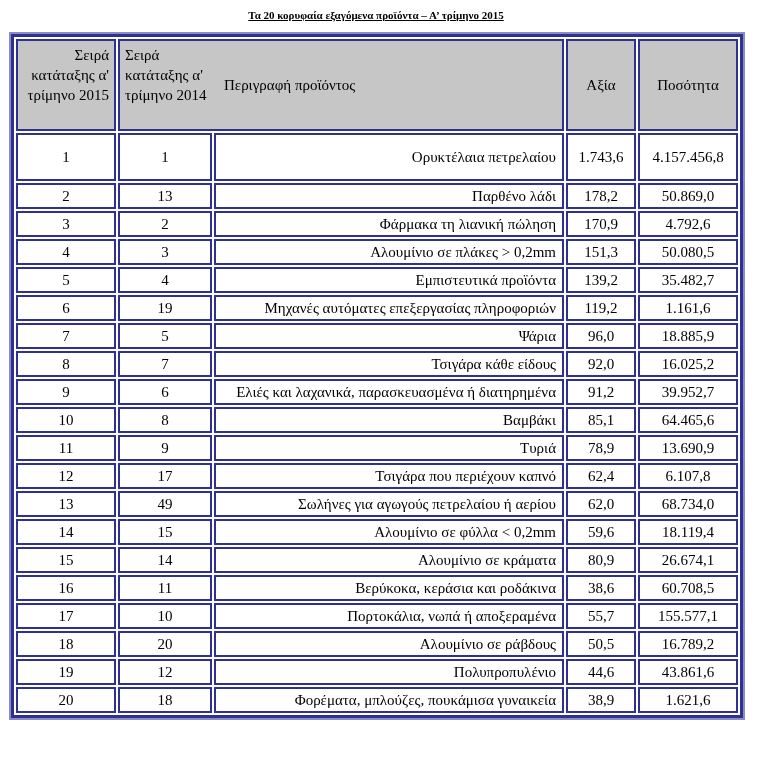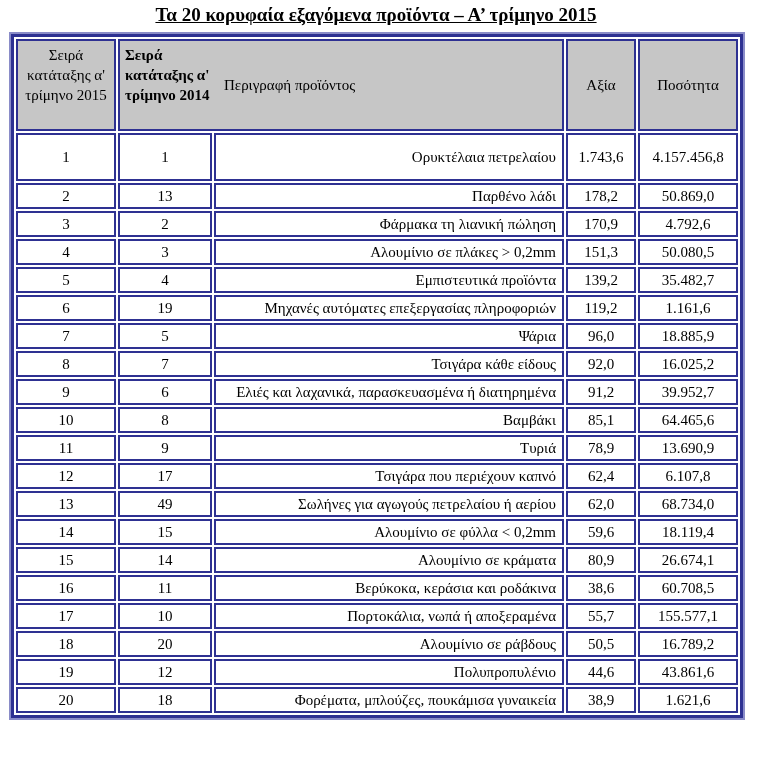--- a/index.html
+++ b/index.html
@@ -13,21 +13,21 @@
     width: 760px;
     height: 760px;
     background: #ffffff;
     overflow: hidden;
     position: relative;
   }
   .title {
     text-align: center;
     font-weight: bold;
     text-decoration: underline;
-    font-size: 19px;
+    font-size: 11px;
     line-height: 20px;
     margin: 5px 8px 7px 0;
   }
   .table-wrap {
     margin-left: 9px;
     width: 736px;
     border: 2px solid var(--border-light, #8a8cc8);
     box-sizing: border-box;
   }
   table.report {
@@ -43,41 +43,40 @@
     border: 2px solid var(--border-dark, #2e3192);
     box-sizing: border-box;
     font-size: 15px;
     font-weight: normal;
   }
   th {
     background: var(--header-bg, #c6c6c6);
   }
   th.h-rank {
     vertical-align: top;
-    text-align: center;
+    text-align: right;
     padding: 4px 5px;
     line-height: 20px;
     height: 92px;
   }
   th.h-merged {
     padding: 0;
     vertical-align: top;
   }
   .merged-inner {
     display: flex;
     height: 88px;
   }
   .merged-rank {
     width: 96px;
     flex: 0 0 96px;
     text-align: left;
     padding: 4px 5px;
     line-height: 20px;
     box-sizing: border-box;
-    font-weight: bold;
   }
   .merged-desc {
     flex: 1;
     display: flex;
     align-items: center;
     padding-left: 8px;
     box-sizing: border-box;
     font-family: Liberation Serif, serif;
   }
   th.h-num {

